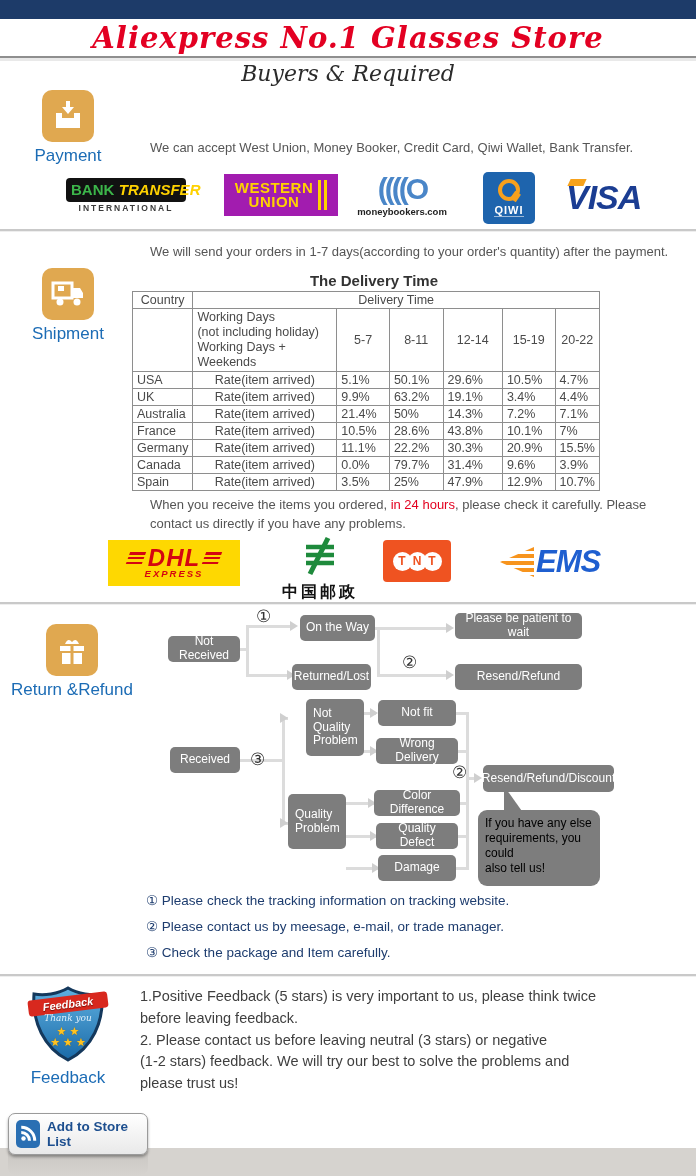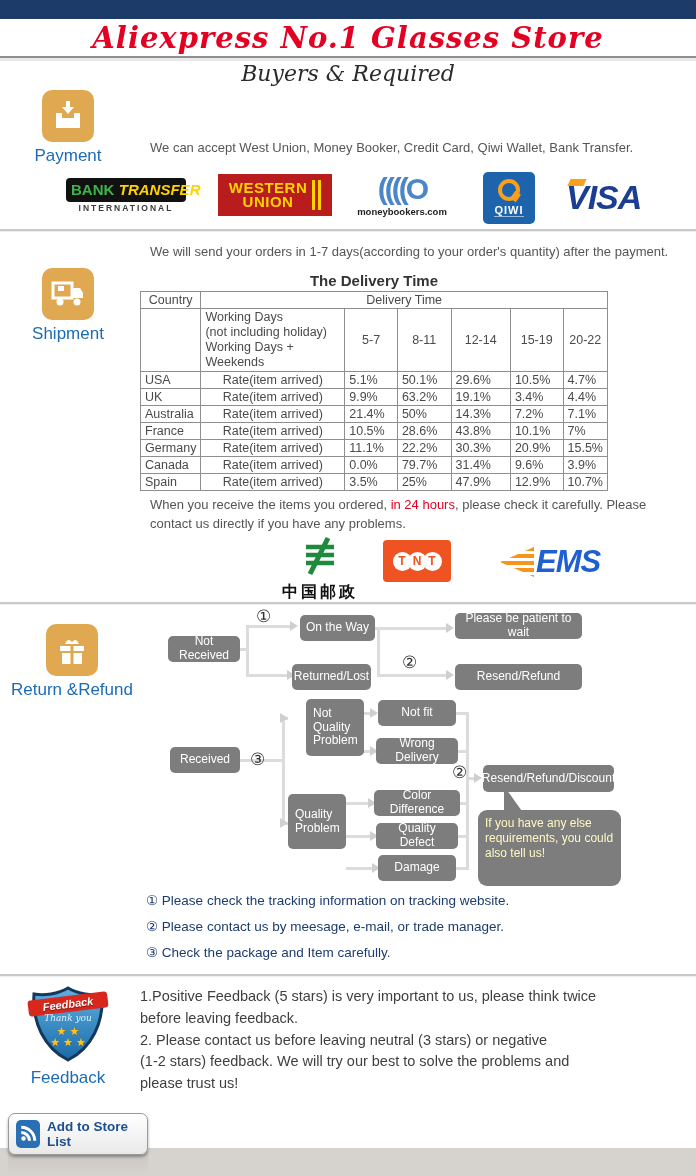--- a/index.html
+++ b/index.html
@@ -35,21 +35,21 @@
   .body-text { font-size:13px; color:#555; line-height:1.45; }
   
   .pay-desc { position:absolute; left:150px; top:139px; width:520px; }
   .logo-row-pay { position:absolute; left:0; top:172px; width:696px; height:50px; }
   .bt-logo { position:absolute; left:66px; top:6px; width:120px; text-align:center; }
   .bt-box { background:#111; border-radius:4px; padding:3px 5px; white-space:nowrap; }
   .bt-w1 { color:#3cb54a; font-weight:bold; font-size:15px; }
   .bt-w2 { color:#ffd200; font-weight:bold; font-style:italic; font-size:15px; }
   .bt-cap { font-size:8.5px; letter-spacing:2px; color:#3a3a3a; font-weight:bold; margin-top:1px; }
   .wu-logo {
-    position:absolute; left:218px; top:2px; width:114px; height:42px; background:#b91c1c;
+    position:absolute; left:224px; top:2px; width:114px; height:42px; background:#a21caf;
     display:flex; align-items:center; justify-content:center; gap:5px;
   }
   .wu-lines { color:#ffd200; font-weight:bold; font-size:15px; line-height:0.95; letter-spacing:0.5px; text-align:center; }
   .wu-bars { display:flex; gap:3px; height:30px; }
   .wu-bars i { display:block; width:3px; height:100%; background:#ffd200; }
   .mb-logo { position:absolute; left:352px; top:0; width:100px; text-align:center; }
   .mb-mark { font-size:30px; font-weight:bold; color:#4a86c8; letter-spacing:-3px; line-height:1.1; }
   .mb-cap { font-size:9.5px; font-weight:bold; color:#222; margin-top:1px; }
   .qiwi-logo {
     position:absolute; left:483px; top:0; width:52px; height:52px; background:#1e64ad; border-radius:5px;
@@ -57,21 +57,21 @@
   }
   .qiwi-q { width:22px; height:22px; border:4px solid #f8a01c; border-radius:50%; position:relative; }
   .qiwi-q::after { content:""; position:absolute; right:-3px; bottom:-4px; width:7px; height:9px; background:#f8a01c; transform:rotate(35deg); }
   .qiwi-text { color:#fff; font-weight:bold; font-size:11px; margin-top:3px; letter-spacing:1px; border-bottom:1px solid #9db9d8; }
   .visa-logo { position:absolute; left:566px; top:6px; }
   .visa-text { font-style:italic; font-weight:900; font-size:34px; color:#1b3d92; letter-spacing:-1px; position:relative; }
   .visa-text::before { content:""; position:absolute; left:3px; top:1px; width:16px; height:7px; background:#f7a21b; transform:skewX(-25deg); }
   
   .ship-intro { position:absolute; left:150px; top:243px; width:530px; }
   .table-title { position:absolute; left:140px; top:272px; width:468px; text-align:center; font-size:15px; font-weight:bold; color:#333; }
-  table.delivery { position:absolute; left:140px; top:291px; width:468px; border-collapse:collapse; font-size:12.5px; color:#4a4a4a;border-radius:16px; }
+  table.delivery { position:absolute; left:132px; top:291px; width:468px; border-collapse:collapse; font-size:12.5px; color:#4a4a4a;border-radius:16px; }
   table.delivery td { border:1px solid #8e8e8e; padding:1px 4px; }
   td.c-country { width:58px; }
   td.c-desc { width:147px; }
   td.c-r0 { width:53px; } td.c-r1 { width:54px; } td.c-r2 { width:60px; } td.c-r3 { width:53px; } td.c-r4 { width:43px; }
   .td-center { text-align:center; }
   .wd-cell { white-space:pre-line; line-height:1.2; padding:2px 4px; }
   .ship-note { position:absolute; left:150px; top:496px; width:530px; }
   .red-text { color:#e3001f; }
   .carrier-row { position:absolute; left:0; top:538px; width:696px; height:62px; }
   .dhl-logo {
@@ -105,22 +105,22 @@
   .fbox {
     position:absolute; background:#7d7d7d; color:#fff; font-size:12px;
     border-radius:5px; display:flex; align-items:center; justify-content:center;
     text-align:center; line-height:1.15; padding:2px 4px; white-space:pre-line;
   }
   .fbox.left-align { justify-content:flex-start; text-align:left; padding-left:7px; }
   .fline { position:absolute; background:#dcdcdc; }
   .arr { position:absolute; width:0; height:0; border-left:8px solid #cfcfcf; border-top:5px solid transparent; border-bottom:5px solid transparent; }
   .fnum { position:absolute; font-size:17px; color:#333; }
   .bubble {
-    position:absolute; left:478px; top:206px; width:143px; height:76px;
-    background:#7d7d7d; color:#fef9c3; border-radius:9px; font-size:12px; line-height:1.25;
+    position:absolute; left:478px; top:206px; width:122px; height:76px;
+    background:#7d7d7d; color:#000000; border-radius:9px; font-size:12px; line-height:1.25;
     padding:6px 7px; white-space:pre-line;
   }
   .bubble-tail { position:absolute; left:504px; top:182px; width:0; height:0; border-bottom:28px solid #7d7d7d; border-right:20px solid transparent; }
   .flow-notes { position:absolute; left:146px; width:540px; font-size:13.5px; color:#1d3c6e; }
   
   .fb-badge { position:absolute; left:26px; top:982px; width:84px; height:84px; }
   .fb-ribbon {
     position:absolute; left:2px; top:14px; width:80px; height:16px; background:#d8281e; border-radius:3px;
     transform:rotate(-7deg); color:#fff; font-weight:bold; font-size:11px; font-style:italic;
     display:flex; align-items:center; justify-content:center; text-shadow:0 1px 1px #7d0f0a;
@@ -295,20 +295,28 @@
       <td>10.7%</td>
     </tr>
   </tbody>
     </table>
 
   <div class="ship-note body-text">
     <span>When you receive the items you ordered, </span><span class="red-text">in 24 hours</span><span>, please check it carefully. Please contact us directly if you have any problems.</span>
   </div>
 
   <div class="carrier-row">
+    <div class="dhl-logo">
+      <div class="dhl-line">
+        <span class="dhl-stripes"></span>
+        <span class="dhl-text">DHL</span>
+        <span class="dhl-stripes"></span>
+      </div>
+      <div class="dhl-sub">EXPRESS</div>
+    </div>
     <div class="cpost-logo">
       <svg width="44" height="44" viewBox="0 0 44 44">
         <path d="M30 4 L12 40" stroke="#1e8a3c" stroke-width="5" fill="none"></path>
         <path d="M8 13 h28 M8 21 h28 M8 29 h28" stroke="#1e8a3c" stroke-width="4.5" fill="none"></path>
       </svg>
       <div class="cpost-cap">中国邮政</div>
     </div>
     <div class="tnt-logo">
       <div class="tnt-circle">T</div>
       <div class="tnt-circle">N</div>

